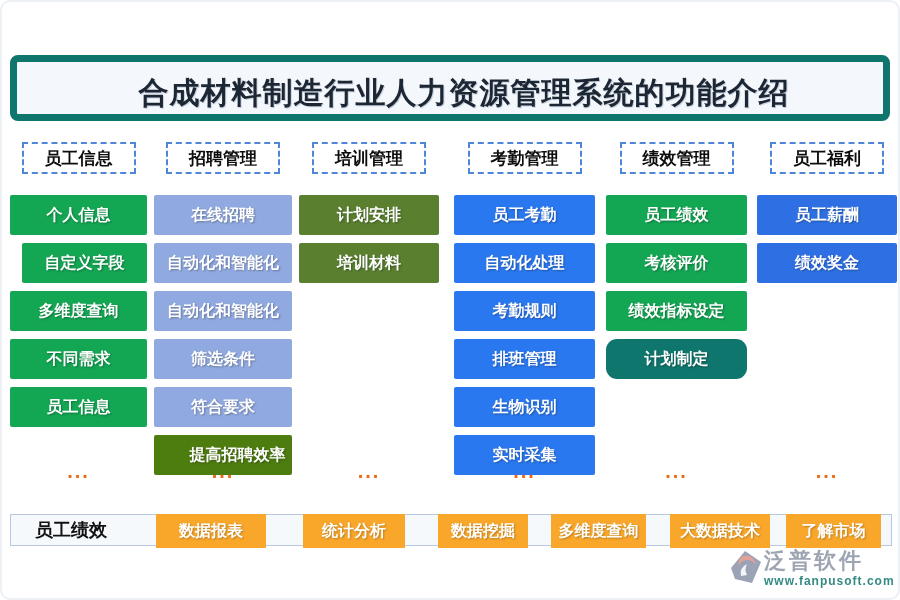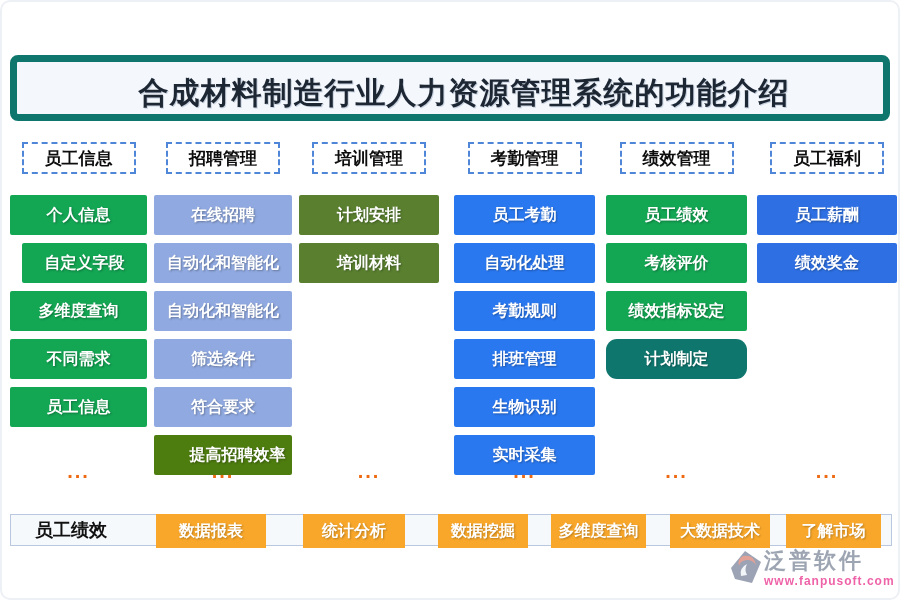--- a/index.html
+++ b/index.html
@@ -56,21 +56,21 @@
   .logo {
     position:absolute; right:10px; top:546px; width:160px; height:48px;
     display:flex; align-items:flex-start; opacity:.85;
   }
   .logo-mark { width:34px; height:34px; margin-top:2px; flex:none; }
   .logo-texts { margin-left:2px; }
   .logo-name {
     font-size:22px; font-weight:bold; color:#8d96a6; letter-spacing:3px; line-height:26px;
     font-family:"Liberation Serif","DejaVu Serif",serif;
   }
-  .logo-url { font-size:12px; font-weight:bold; color:#ec4899; letter-spacing:1px; }
+  .logo-url { font-size:12px; font-weight:bold; color:#0f766e; letter-spacing:1px; }
 </style>
 </head>
 <body>
 
 <div class="stage">
 
   <div class="title-box">
     <div class="title-text">合成材料制造行业人力资源管理系统的功能介绍</div>
   </div>
 

